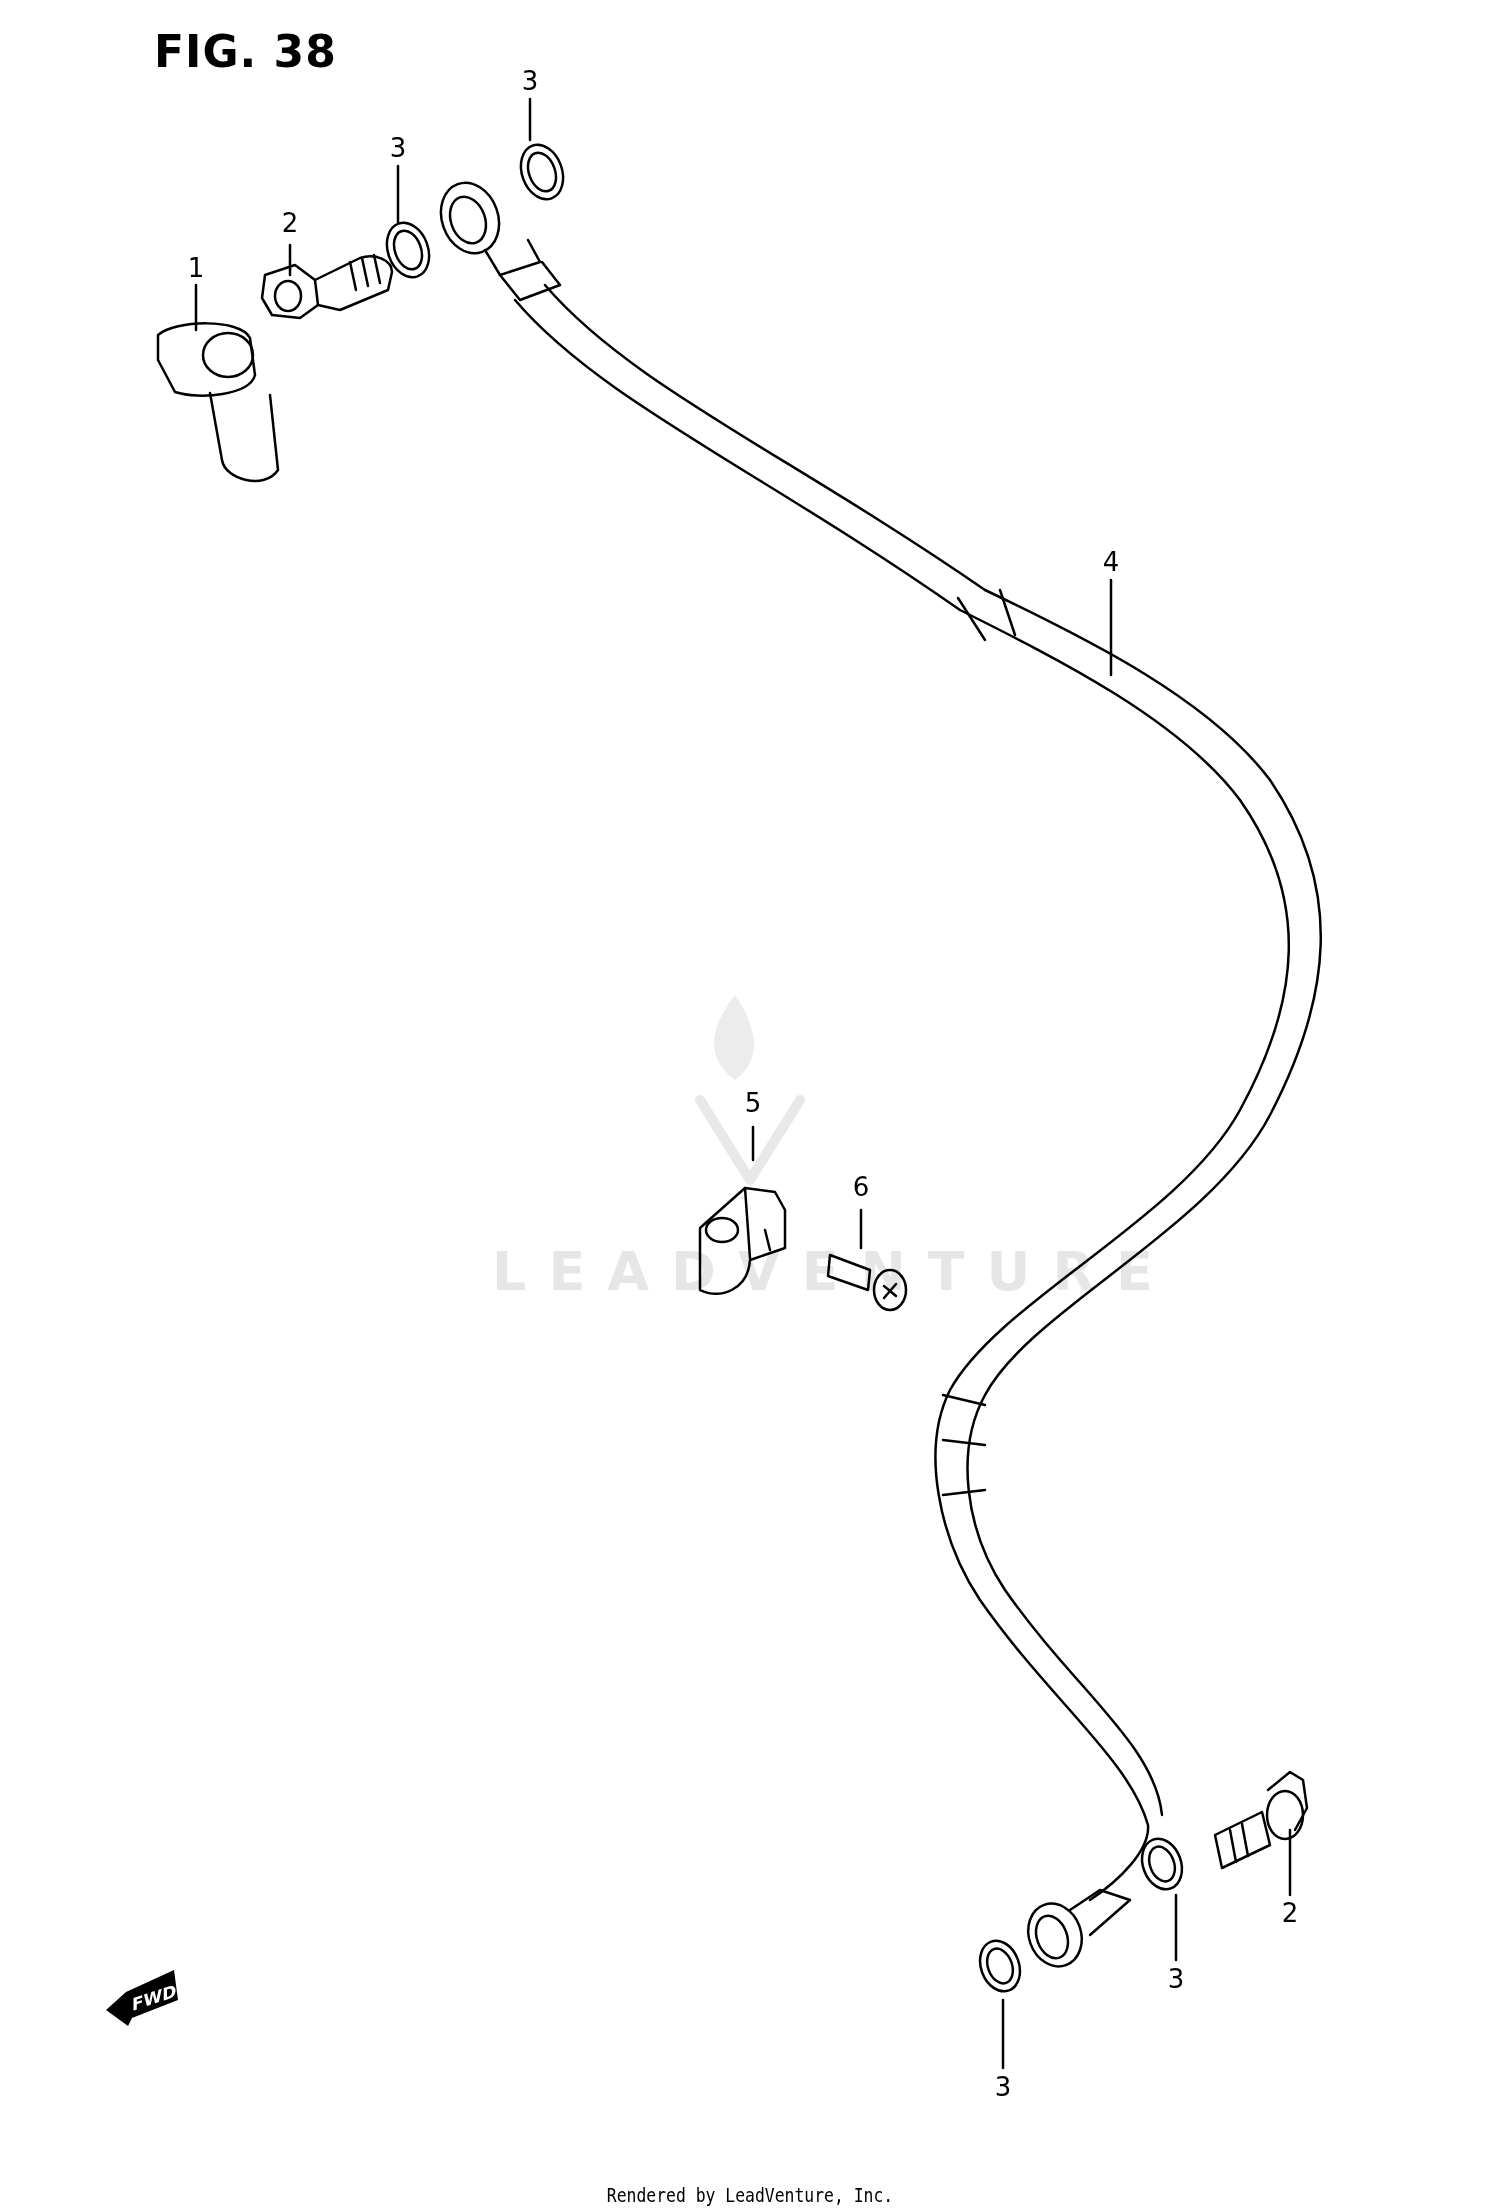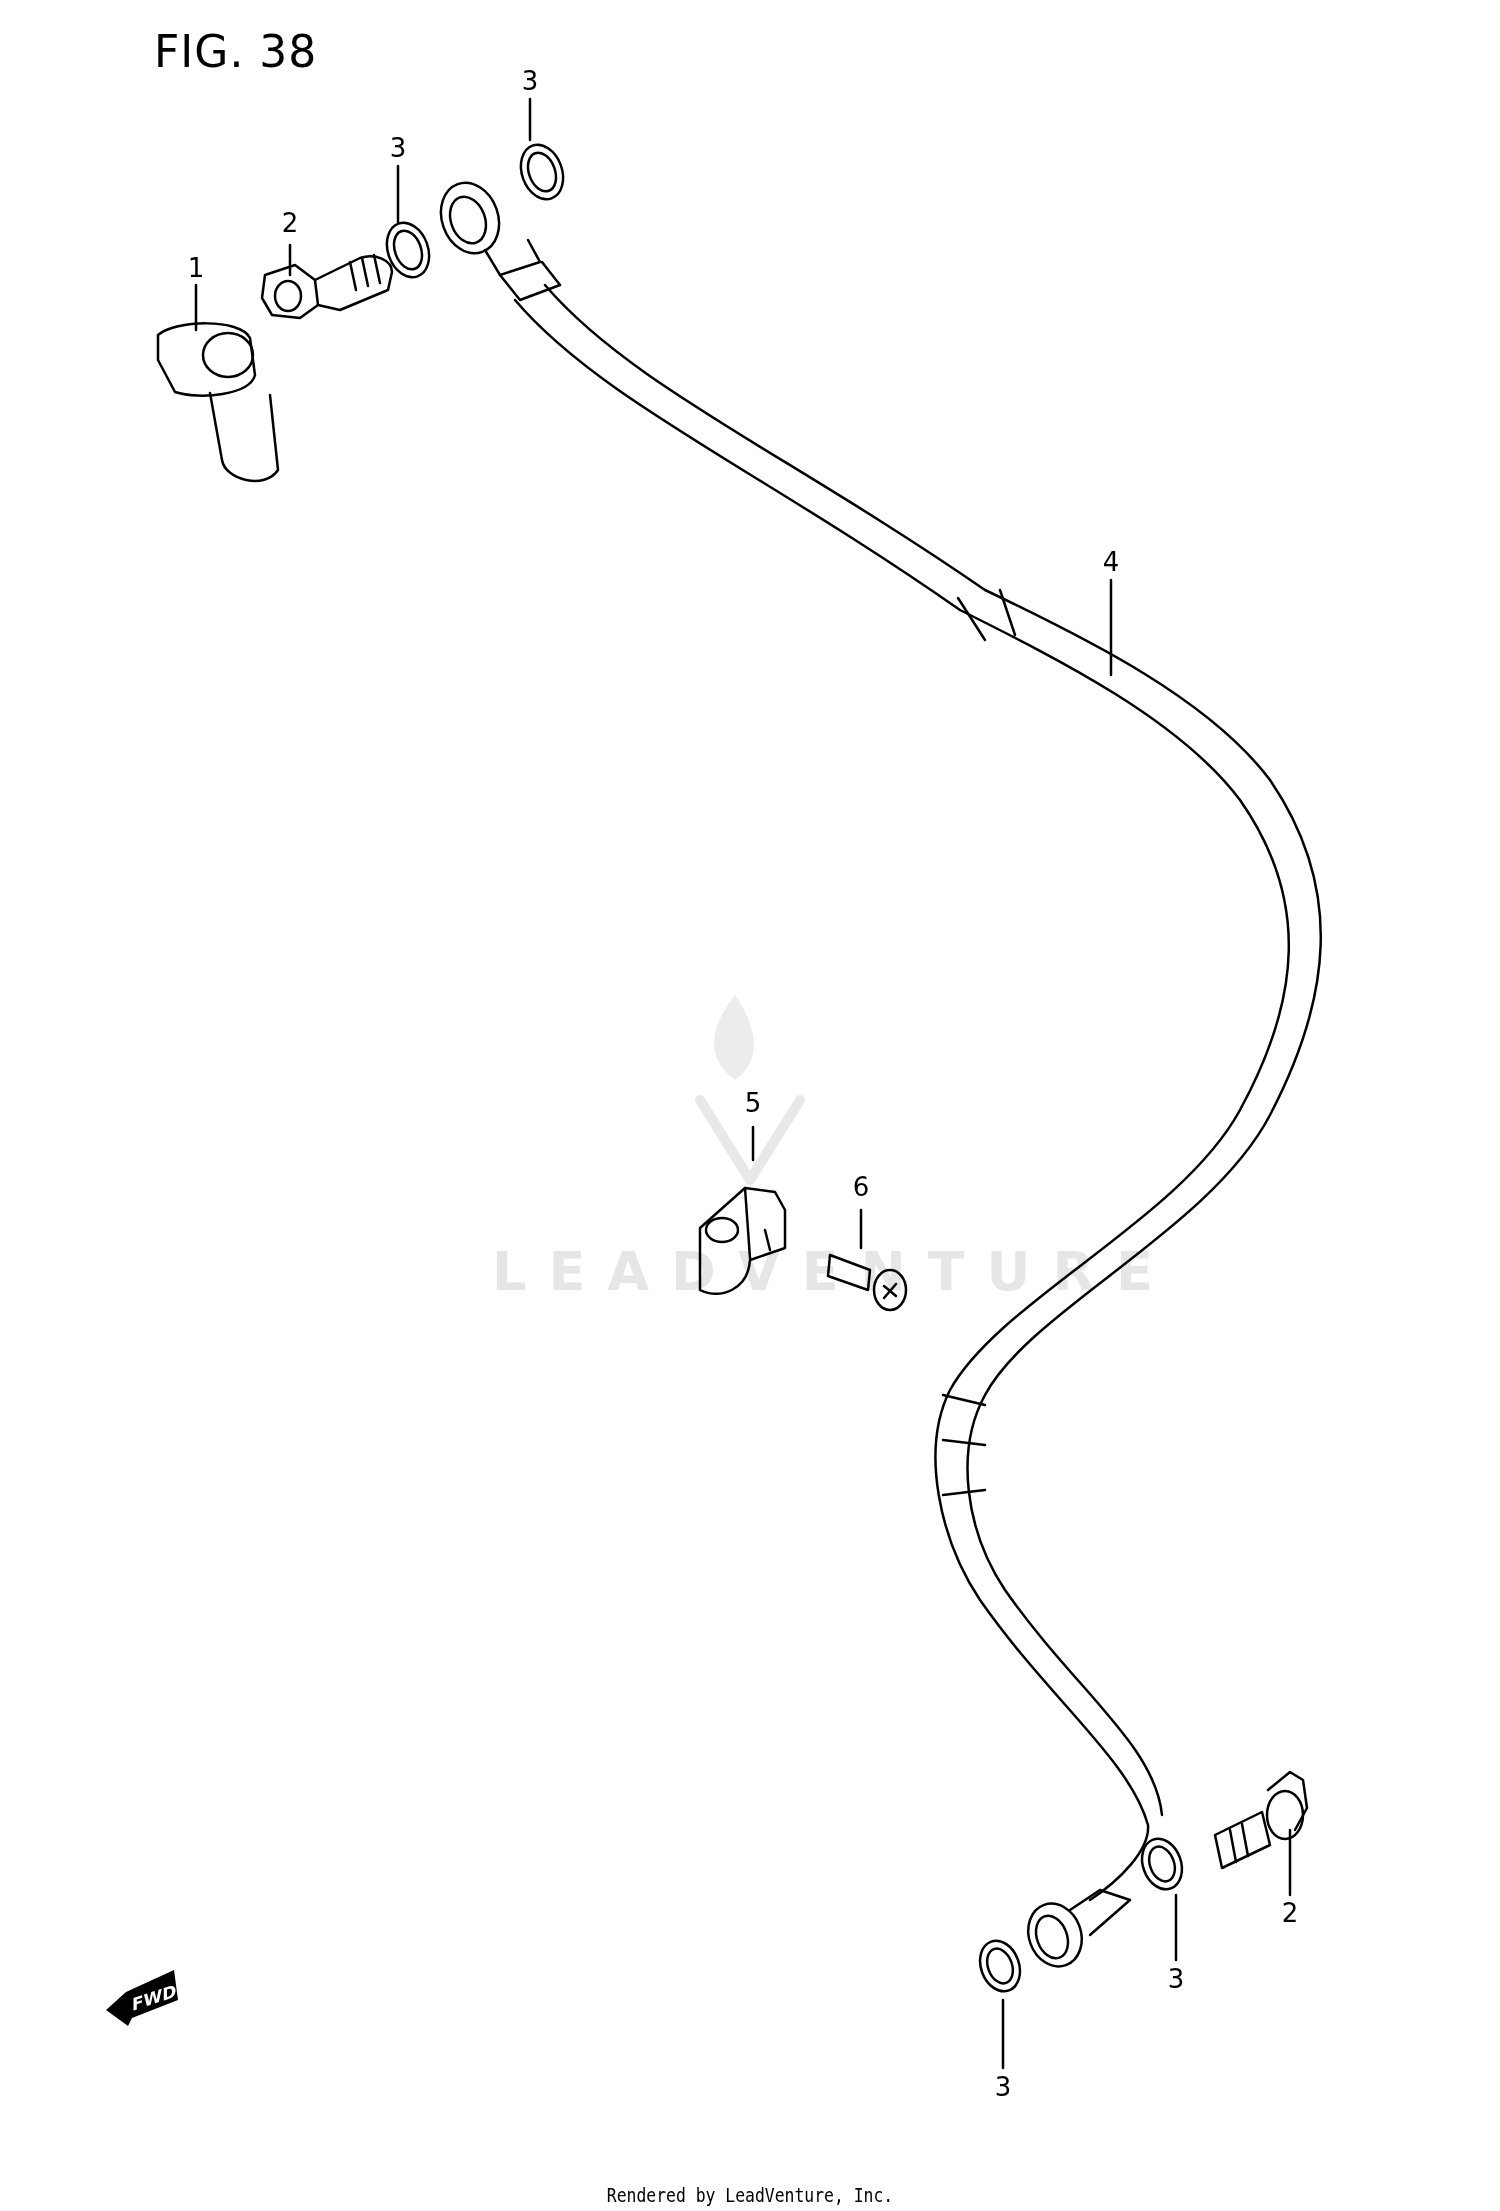--- a/index.html
+++ b/index.html
@@ -1,18 +1,18 @@
 <!DOCTYPE html>
 <html><head>
 <meta charset="utf-8">
 <style>
   html,body{margin:0;padding:0;background:#fff;}
   body{width:1500px;height:2211px;position:relative;overflow:hidden;font-family:"DejaVu Sans",sans-serif;}
   svg{position:absolute;left:0;top:0;}
-  .fig-title{position:absolute;left:154px;top:26px;font-family:"DejaVu Sans",sans-serif;font-weight:normal;font-size:44px;color:#000;letter-spacing:1px;}
+  .fig-title{position:absolute;left:154px;top:26px;font-family:"DejaVu Sans",sans-serif;font-weight:bold;font-size:44px;color:#000;letter-spacing:1px;}
   .callout{position:absolute;font-family:"DejaVu Sans",sans-serif;font-size:26px;color:#000;transform:translateX(-50%);line-height:1;}
   .watermark{position:absolute;left:492px;top:1240px;font-family:"DejaVu Sans",sans-serif;font-size:54px;letter-spacing:22px;color:#e6e6e6;font-weight:600;}
   .footer{position:absolute;left:0;width:1500px;top:2183px;text-align:center;font-family:"DejaVu Sans Mono",monospace;font-size:20px;color:#000;transform:scaleX(0.82);}
   .fwd{position:absolute;left:104px;top:1966px;}
 </style>
 </head>
 <body>
 
 <div class="fig-title">FIG. 38</div>
 

